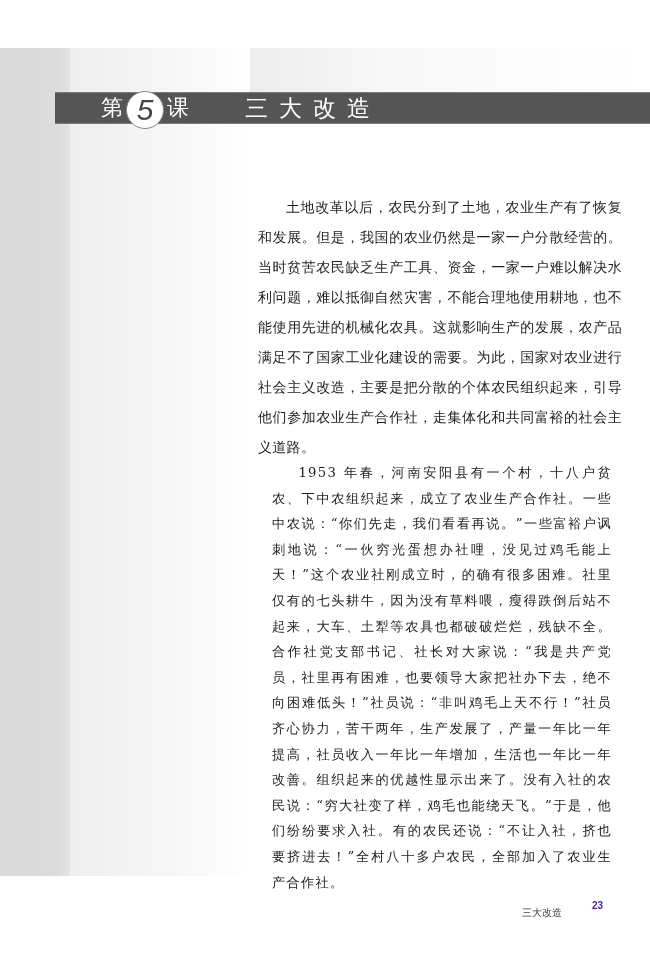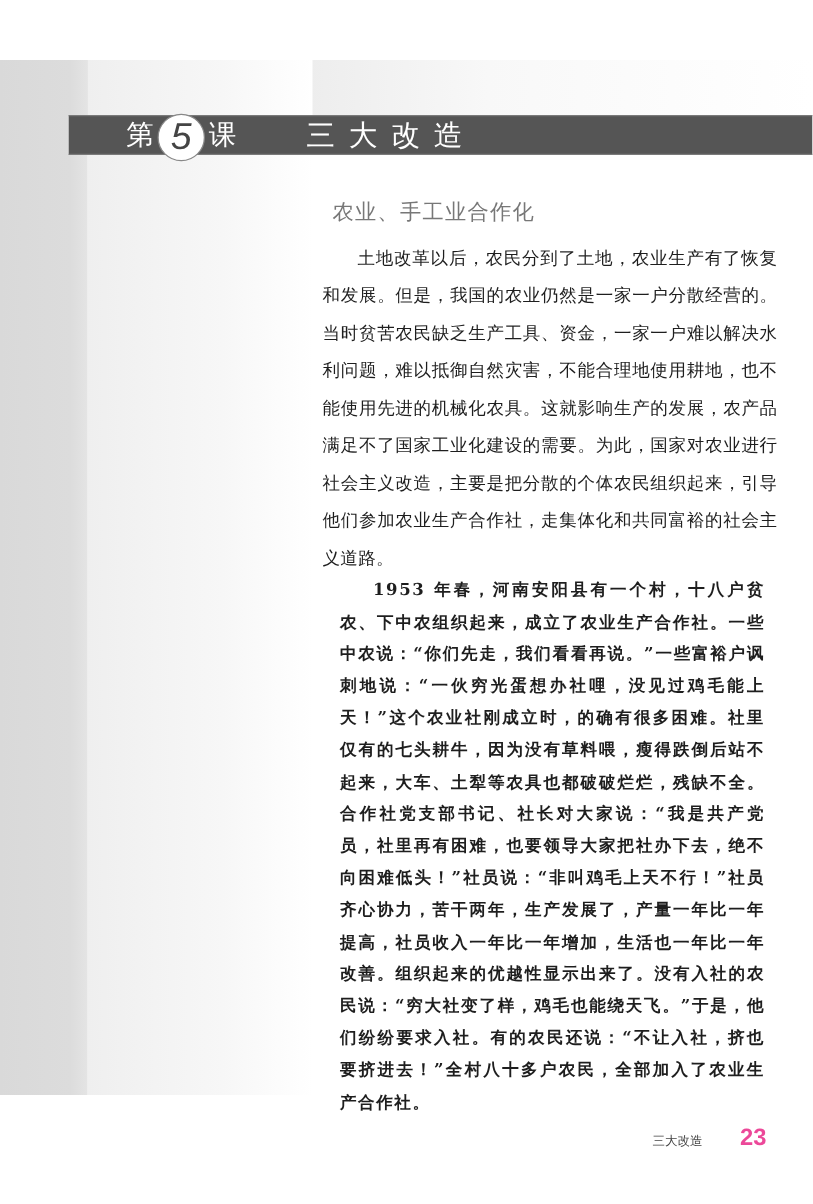--- a/index.html
+++ b/index.html
@@ -59,51 +59,49 @@
   }
   .main-text {
     position: absolute; left: 258px; top: 192px; width: 364px;
     font-size: 14px; line-height: 30px; text-align: justify; letter-spacing: 0.3px;
   }
   .main-text p { margin: 0; text-indent: 2em; }
   .story {
     position: absolute; left: 272px; top: 460px; width: 340px;
     font-size: 13.2px; line-height: 25.6px; letter-spacing: 1.3px;
     text-align: justify;
-    font-weight: bold;
   }
   .story p { margin: 0; text-indent: 2em; }
   .footer-title {
     position: absolute; left: 522px; top: 906px;
     font-size: 10px; color: #444;
   }
   .footer-page {
     position: absolute; left: 592px; top: 900px;
-    font-family: "Liberation Sans", sans-serif; font-weight: bold; font-size: 19px; color: #ec4899;
+    font-family: "Liberation Sans", sans-serif; font-weight: bold; font-size: 10px; color: #4c1d95;
   }
 </style>
 </head>
 <body>
 
 <div class="page">
   <div class="top-wash"></div>
   <div class="gray-wash"></div>
   <div class="gray-band"></div>
 
   <div class="lesson-bar">
     <div class="lesson-label">
       <span>第</span>
       <span class="lesson-num">5</span>
       <span>课</span>
     </div>
     <div class="lesson-title">三大改造</div>
   </div>
 
 
-  <div class="section-heading">农业、手工业合作化</div>
 
   <div class="main-text">
     <p>土地改革以后，农民分到了土地，农业生产有了恢复和发展。但是，我国的农业仍然是一家一户分散经营的。当时贫苦农民缺乏生产工具、资金，一家一户难以解决水利问题，难以抵御自然灾害，不能合理地使用耕地，也不能使用先进的机械化农具。这就影响生产的发展，农产品满足不了国家工业化建设的需要。为此，国家对农业进行社会主义改造，主要是把分散的个体农民组织起来，引导他们参加农业生产合作社，走集体化和共同富裕的社会主义道路。</p>
   </div>
 
   <div class="story">
     <p>1953 年春，河南安阳县有一个村，十八户贫农、下中农组织起来，成立了农业生产合作社。一些中农说：“你们先走，我们看看再说。”一些富裕户讽刺地说：“一伙穷光蛋想办社哩，没见过鸡毛能上天！”这个农业社刚成立时，的确有很多困难。社里仅有的七头耕牛，因为没有草料喂，瘦得跌倒后站不起来，大车、土犁等农具也都破破烂烂，残缺不全。合作社党支部书记、社长对大家说：“我是共产党员，社里再有困难，也要领导大家把社办下去，绝不向困难低头！”社员说：“非叫鸡毛上天不行！”社员齐心协力，苦干两年，生产发展了，产量一年比一年提高，社员收入一年比一年增加，生活也一年比一年改善。组织起来的优越性显示出来了。没有入社的农民说：“穷大社变了样，鸡毛也能绕天飞。”于是，他们纷纷要求入社。有的农民还说：“不让入社，挤也要挤进去！”全村八十多户农民，全部加入了农业生产合作社。</p>
   </div>
 
   <div class="footer-title">三大改造</div>

